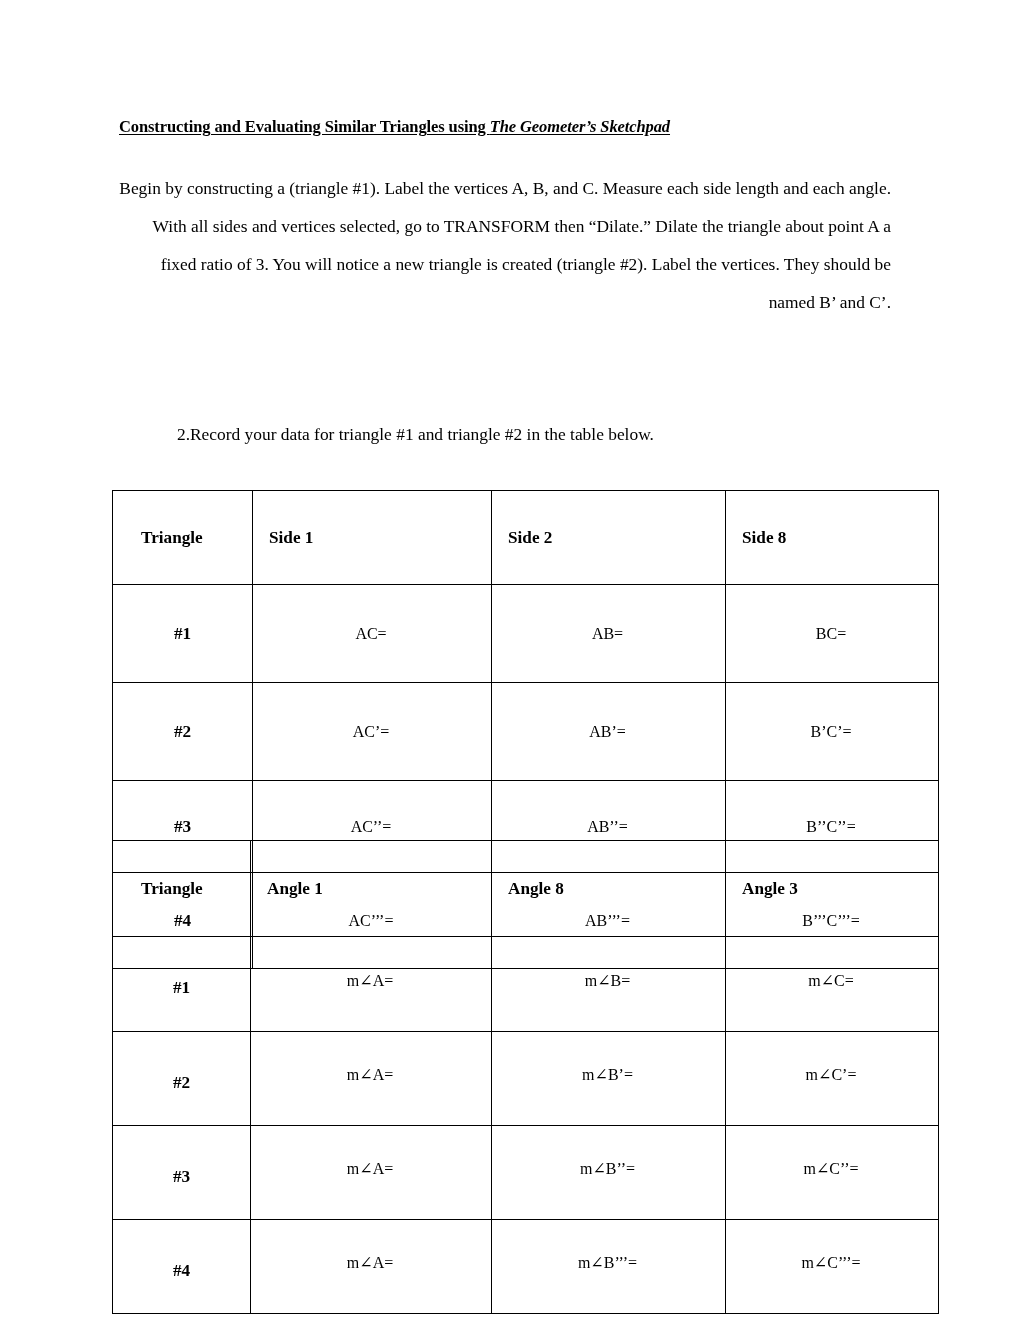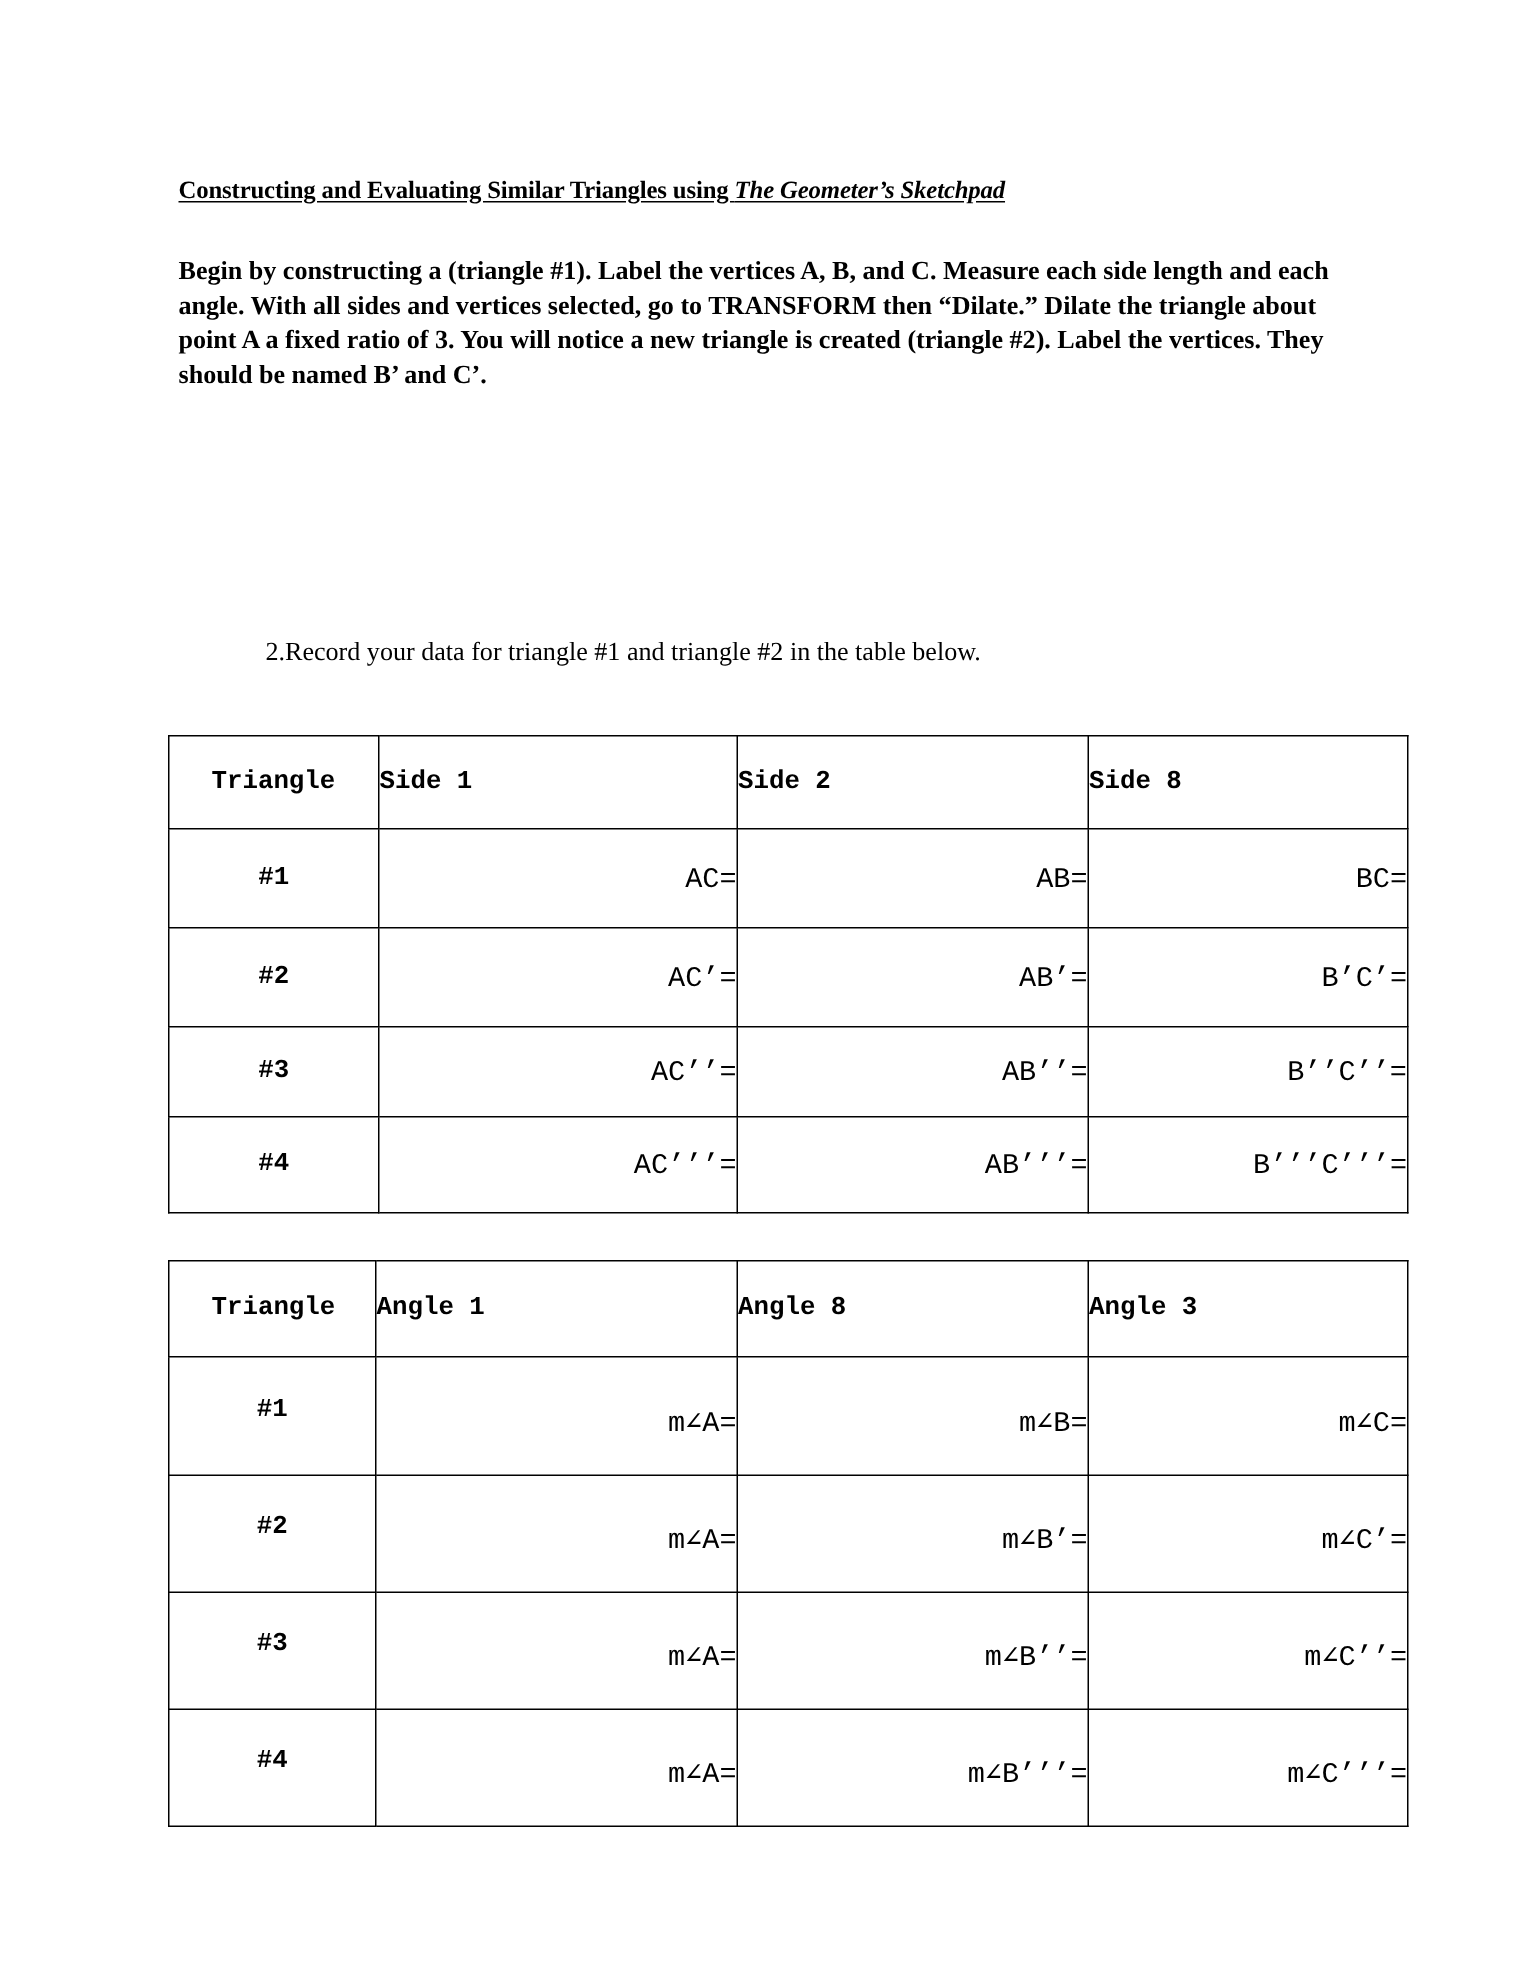--- a/index.html
+++ b/index.html
@@ -45,23 +45,22 @@
     text-underline-offset: 2px;
   }
 
   
   .intro {
     position: absolute;
     left: 119px;
     top: 169px;
     width: 772px;
     font-size: 17.4px;
-    line-height: 23px;
-    text-align: left;
-    font-weight: bold;
+    line-height: 38px;
+    text-align: right;
   }
 
   
   .numitem {
     position: absolute;
     font-size: 17.4px;
     line-height: 26px;
     white-space: nowrap;
   }
   .numitem .num {
@@ -74,41 +73,40 @@
 
   
   .tbl {
     position: absolute;
     border-collapse: collapse;
     table-layout: fixed;
     border: 1.6px solid #000;
   }
   .tbl td {
     border: 1.6px solid #000;
-    padding: 0;
+    padding: 16px;
     vertical-align: middle;
-    font-family: Liberation Mono, monospace;
   }
   .tbl .hd {
     font-weight: bold;
     font-size: 17.2px;
     text-align: left;
   }
   .tbl .hd.first {
     text-align: left;
     padding-left: 28px;
   }
   .tbl .rowlab {
     font-weight: bold;
     font-size: 17.2px;
     text-align: center;
   }
   .tbl .cell {
-    font-size: 19px;
-    text-align: right;
+    font-size: 16px;
+    text-align: center;
     padding-left: 14px;
   }
 
   
   #table-sides {
     left: 112px;
     top: 490px;
     width: 826px;
   }
   #table-sides col.c0 { width: 140px; }

